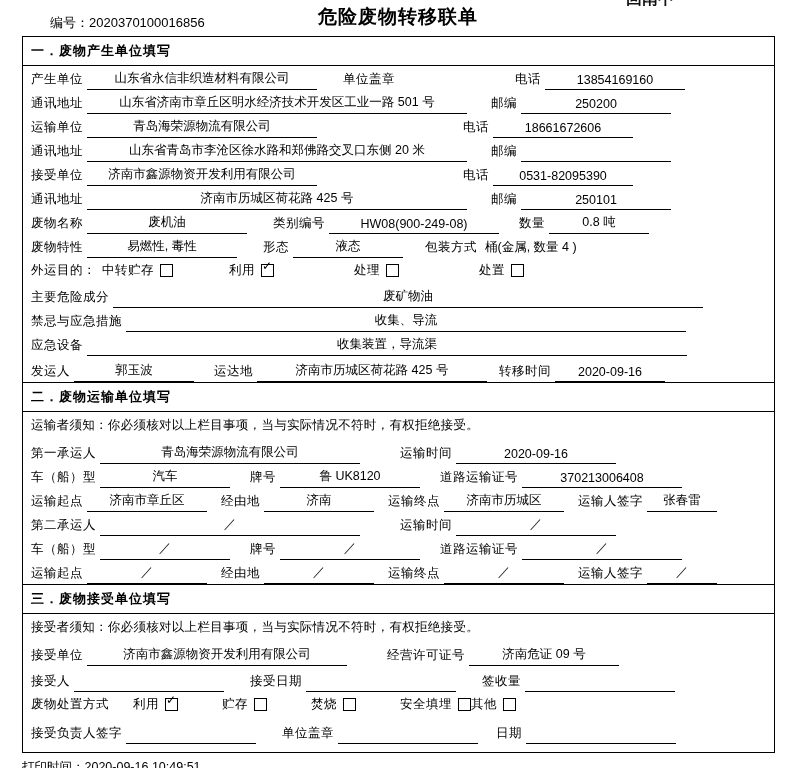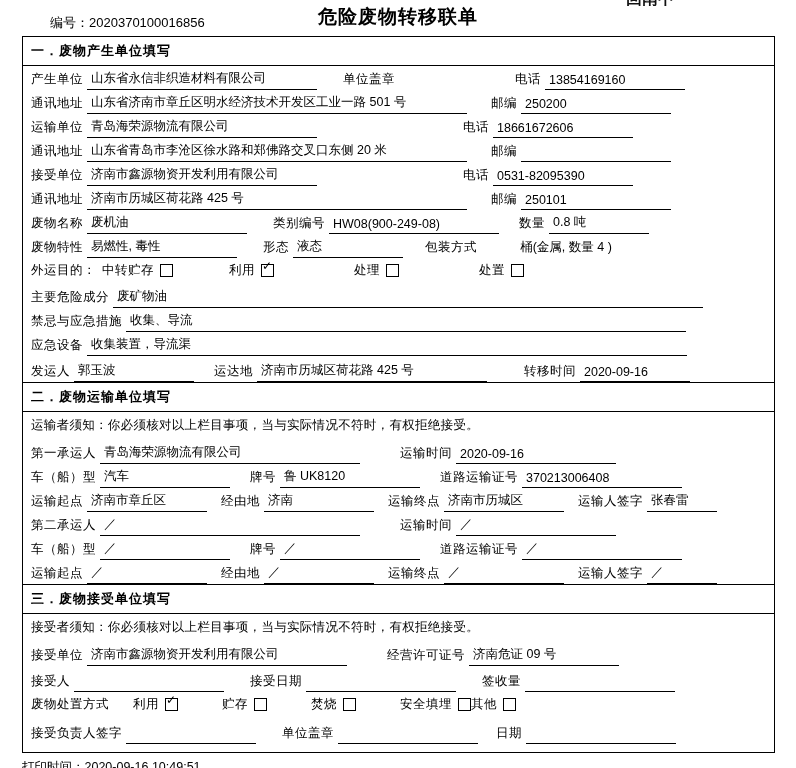--- a/index.html
+++ b/index.html
@@ -92,27 +92,27 @@
   .lbl {
     font-size: 12.5px;
     padding-bottom: 2px;
     letter-spacing: 0.5px;
   }
   .val {
     font-size: 12.5px;
     border-bottom: 1px solid #000;
     padding: 0 4px 2px 4px;
     margin-left: 4px;
-    text-align: left;
+    text-align: center;
     box-sizing: border-box;
     min-height: 16px;
     white-space: nowrap;
     overflow: hidden;
   }
-  .val.left { text-align: center; }
+  .val.left { text-align: left; }
   .nb { border-bottom: none; }
   .note {
     font-size: 12.5px;
     padding: 5px 8px 6px 8px;
     letter-spacing: 0.3px;
   }
   .chk {
     display: inline-block;
     width: 11px;
     height: 11px;
@@ -353,21 +353,21 @@
           <td>
       <div class="line" style="height:26px">
         <div class="fld">
                 <span class="lbl">发运人</span>
                 <span class="val" style="width:120px">郭玉波</span>
               </div>
         <div class="fld" style="margin-left:20px">
                 <span class="lbl">运达地</span>
                 <span class="val" style="width:230px">济南市历城区荷花路 425 号</span>
               </div>
-        <div class="fld" style="margin-left:37px">
+        <div class="fld" style="margin-left:12px">
                 <span class="lbl">转移时间</span>
                 <span class="val" style="width:110px">2020-09-16</span>
               </div>
       </div>
     </td>
         </tr>
 
     <tr class="section-head">
       <td>二．废物运输单位填写</td>
     </tr>

